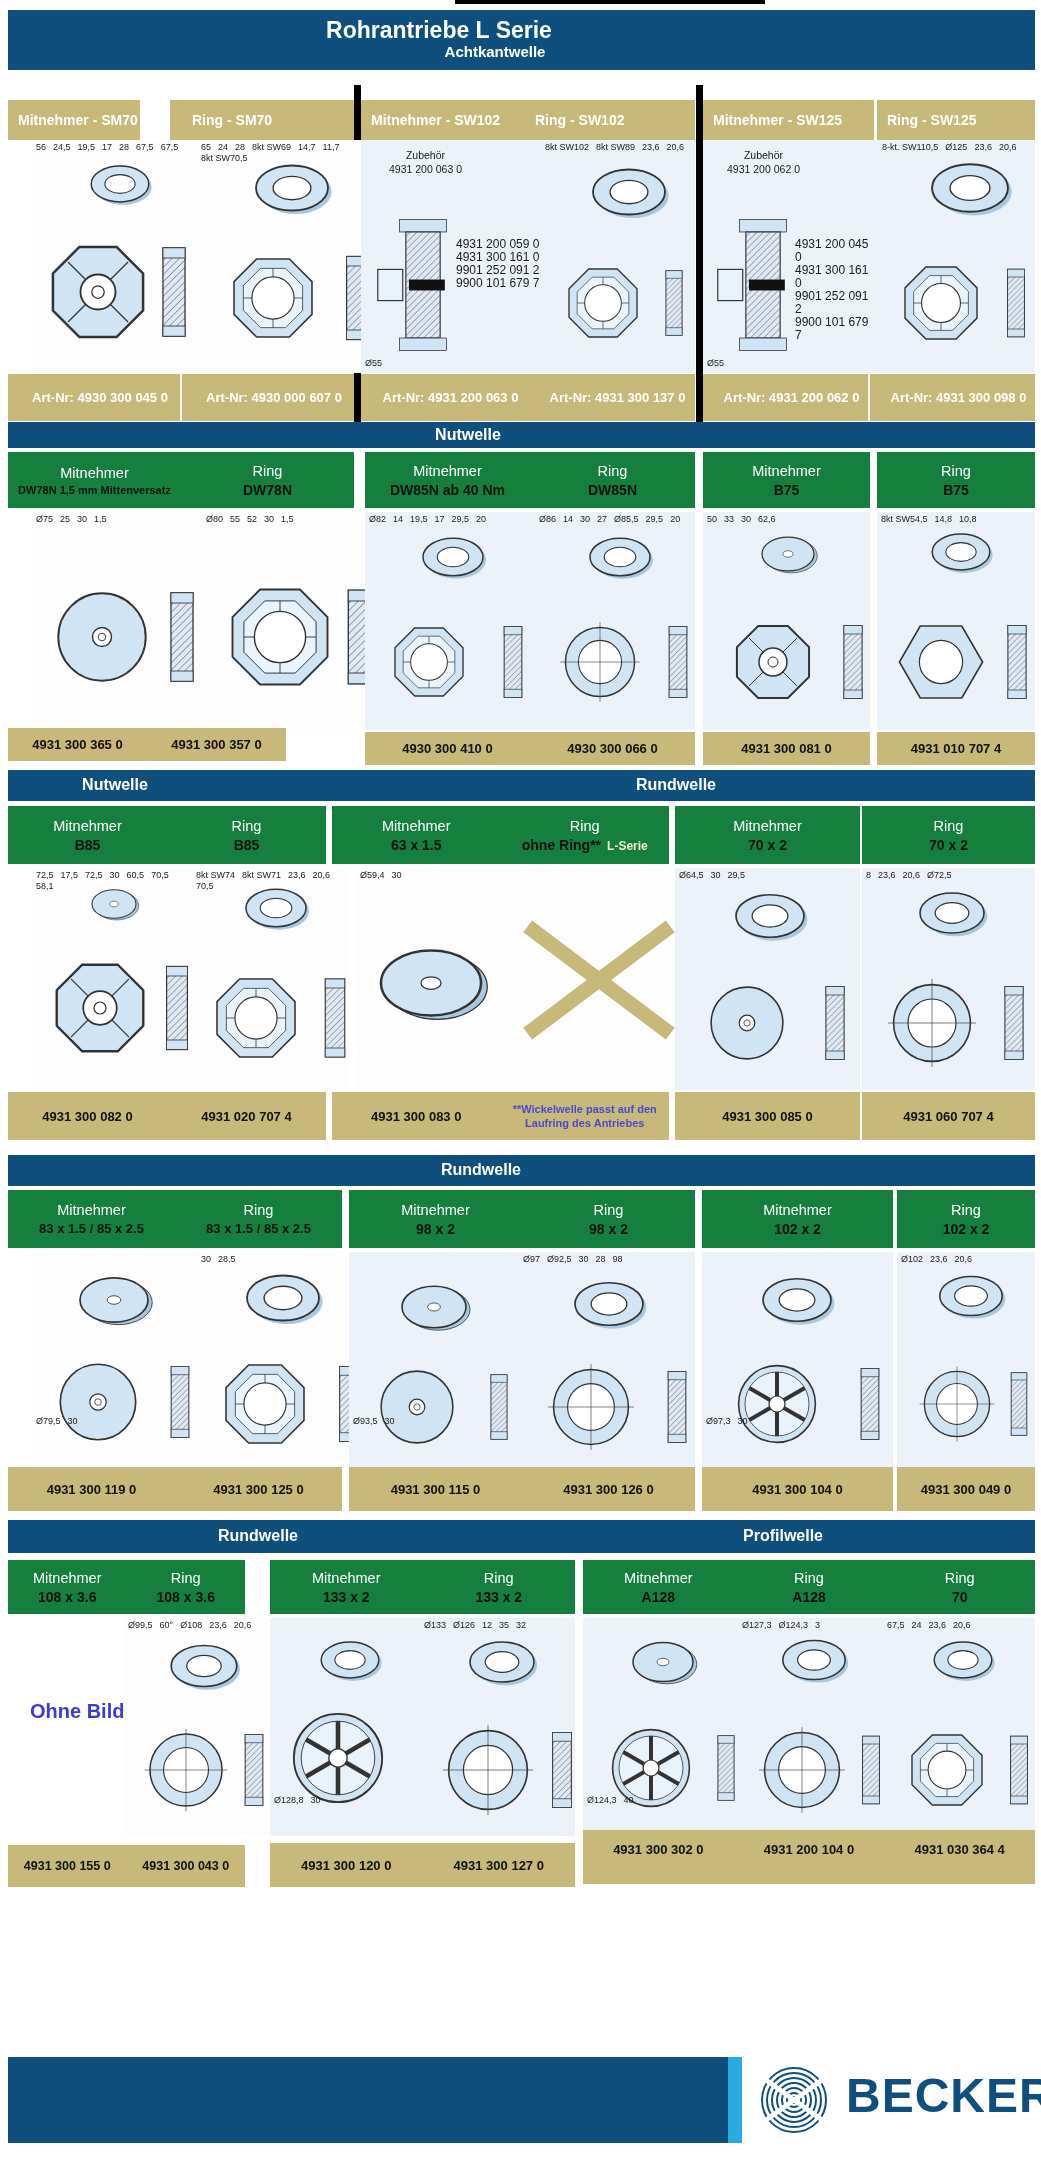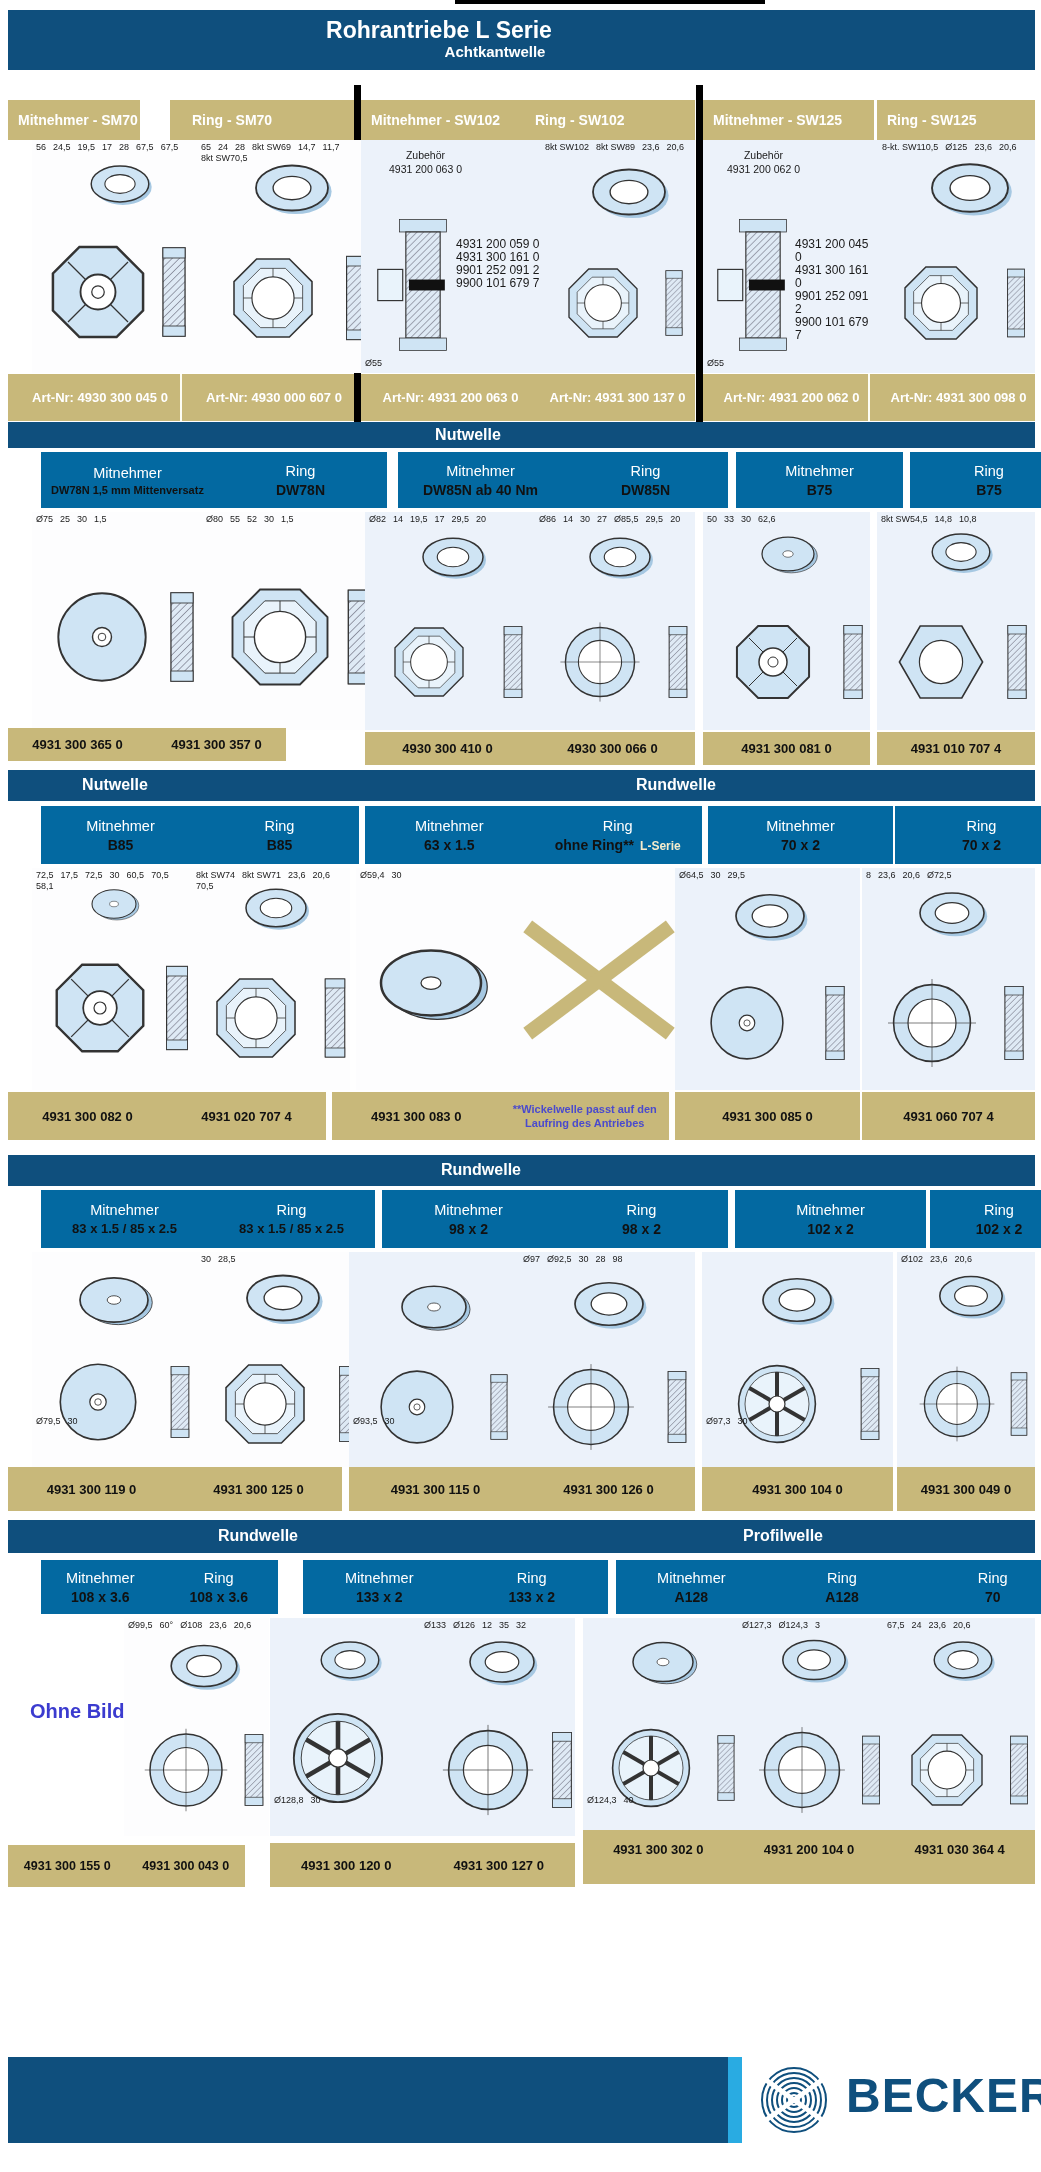--- a/index.html
+++ b/index.html
@@ -2,21 +2,21 @@
 <html><head>
 <meta charset="utf-8">
 <style>
   * { margin:0; padding:0; box-sizing:border-box; }
   html,body { background:#fff; }
   body { width:1041px; height:2172px; position:relative; font-family:"Liberation Sans", sans-serif; }
   .abs { position:absolute; }
   .banner { background:#0f4f7d; color:#fff; font-weight:bold; }
   .banner .ctr { position:absolute; transform:translateX(-50%); white-space:nowrap; }
   .khdr { background:#c8b87a; color:#fff; position:absolute; display:flex; align-items:center; font-size:14px; font-weight:600; }
-  .khdr2 { background:#0369a1; position:absolute; display:flex;margin-left:33px; }
+  .khdr2 { background:#15803d; position:absolute; display:flex; }
   .hcol { flex:1; display:flex; flex-direction:column; align-items:center; justify-content:center; gap:3px; padding:4px 2px; }
   .ht { color:#fff; font-size:14.5px; }
   .hs { color:#111; font-size:14px; font-weight:bold; white-space:nowrap; }
   .hs.small { font-size:11px; }
   .artbar { background:#c8b87a; position:absolute; display:flex; align-items:center; }
   .acol { flex:1; text-align:center; font-size:13px; font-weight:bold; color:#111; }
   .artbar.white .acol { color:#fff; font-weight:600;padding-left:12px; }
   .vsep { width:2px; align-self:stretch; background:#fdfdf4; }
   .blackbar { position:absolute; background:#000; }
   .draw { position:absolute; overflow:hidden; }

